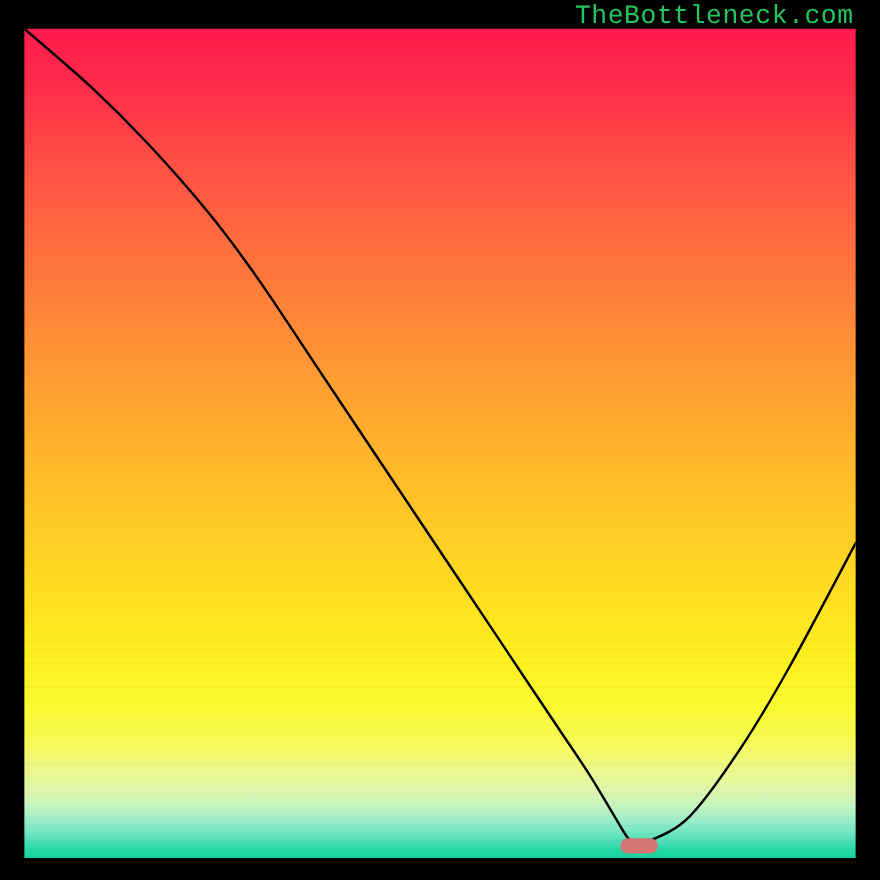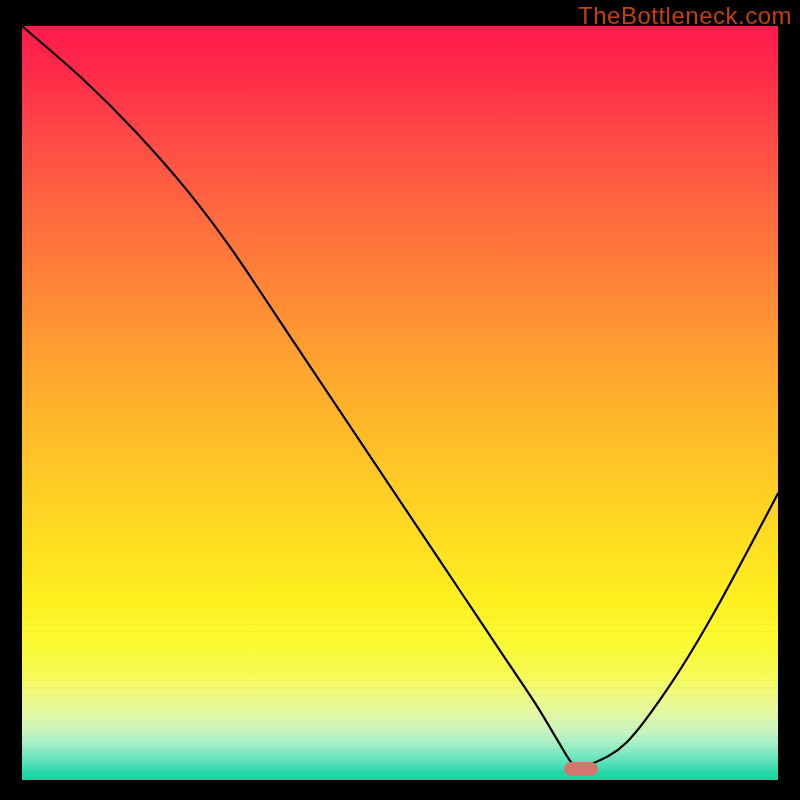--- a/index.html
+++ b/index.html
@@ -13,26 +13,27 @@
   }
   .frame {
     position: relative;
     width: 800px;
     height: 800px;
     background: #000;
   }
   .watermark {
     position: absolute;
     top: 2px;
-    right: 8px;
-    color: #c2410c;
+    right: 24px;
+    color: #22c55e;
     font-size: 24px;
     font-weight: 500;
     letter-spacing: 0.5px;
     z-index: 5;
+    font-family: Liberation Mono, monospace;
   }
   .plot-area {
     position: absolute;
     left: 22px;
     top: 26px;
     width: 756px;
     height: 754px;
     overflow: hidden;
   }
   .gradient {

